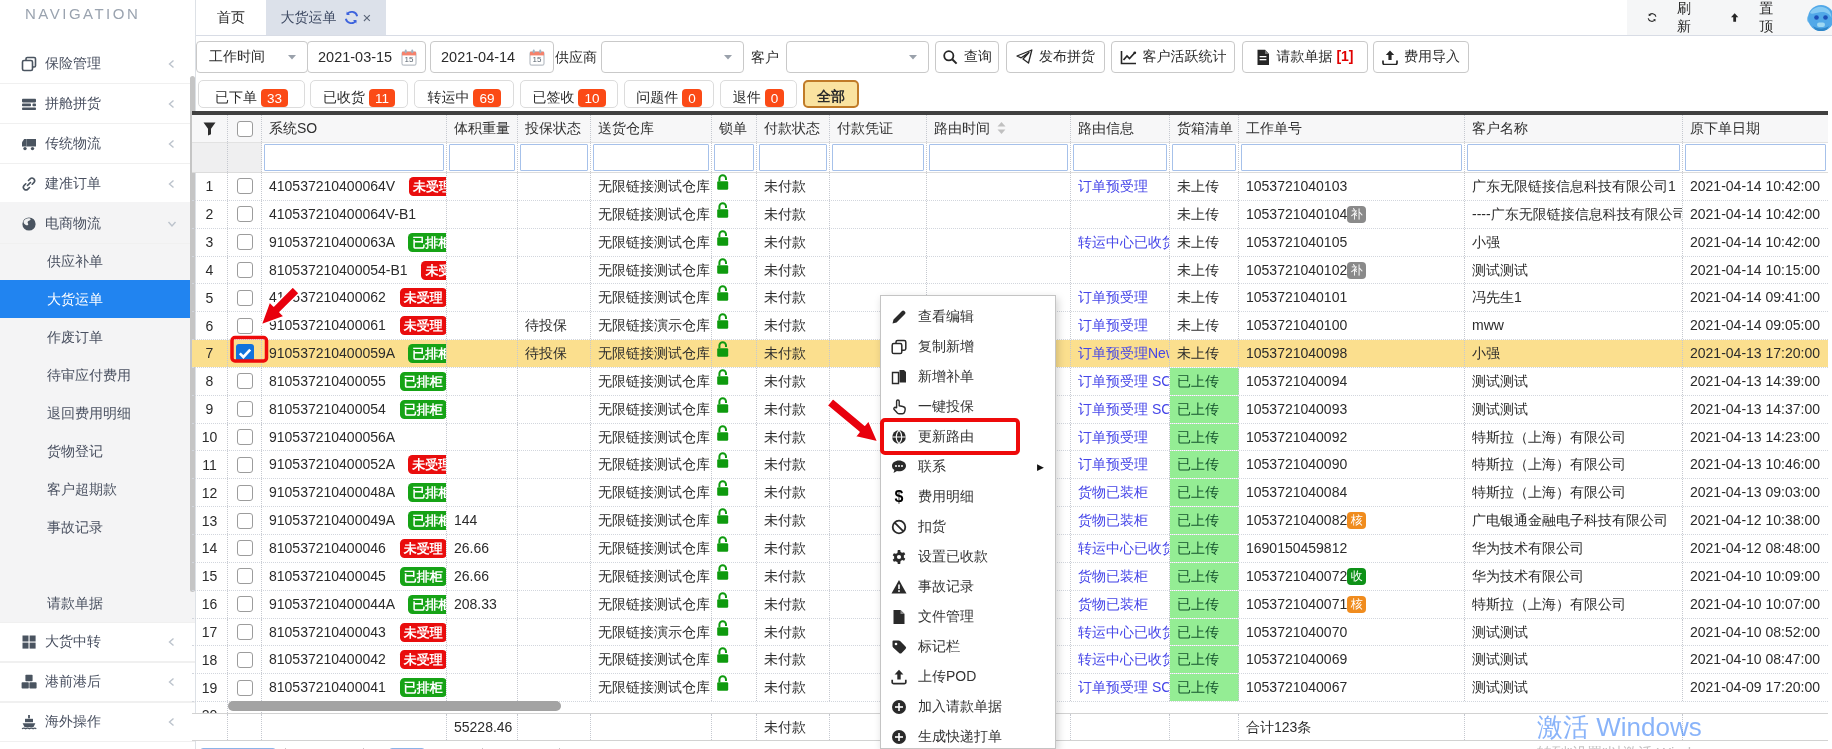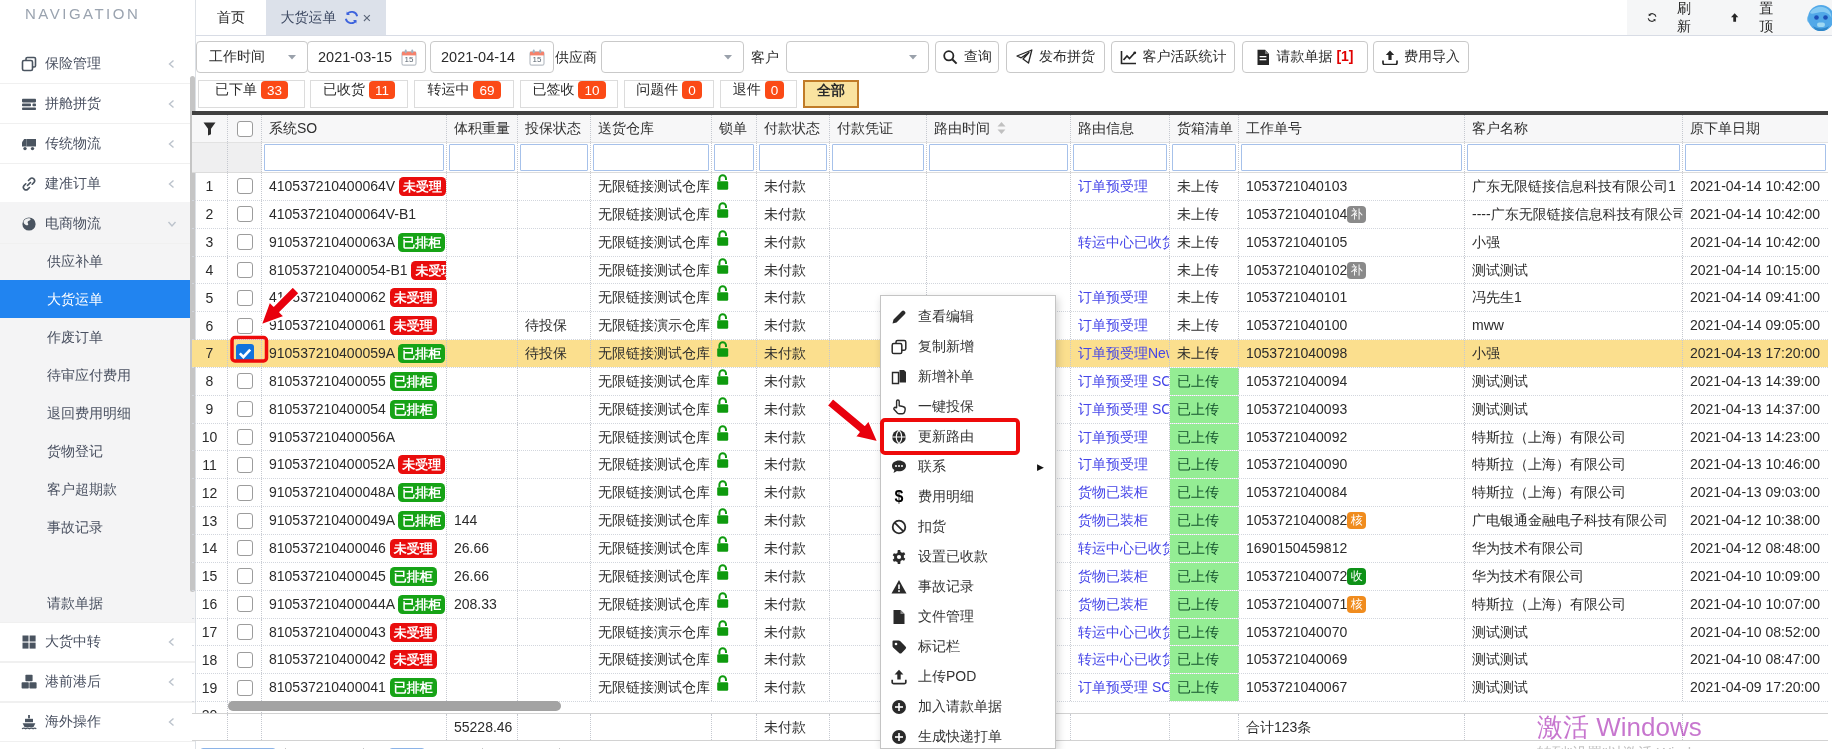--- a/index.html
+++ b/index.html
@@ -26,41 +26,41 @@
 
 #toolbar{position:absolute;left:196px;top:36px;width:1636px;height:75px;background:#fff}
 .selbox,.inp{position:absolute;top:5px;height:32px;border:1px solid #c9c9c9;border-radius:4px;background:#fff;display:flex;align-items:center}
 .selt{margin-left:12px;font-size:14px;color:#2b2b2b}
 .selc{margin-left:auto;margin-right:10px;display:flex}
 .inpt{margin-left:10px;font-size:14.5px;color:#2b2b2b}
 .inpc{margin-left:auto;margin-right:8px;display:flex}
 .lbl{position:absolute;top:5px;height:32px;line-height:32px;font-size:14px;color:#2b2b2b}
 .btn{position:absolute;top:5px;height:32px;border:1px solid #c9c9c9;border-radius:4px;background:#fff;display:flex;align-items:center;justify-content:center;font-size:14px;color:#2b2b2b}
 .btn svg{margin-right:6px}
-.stb{position:absolute;top:44px;height:28px;border:1px solid #dcdcdc;border-radius:0;background:#fff;display:flex;align-items:flex-start;justify-content:center;font-size:14px;color:#2b2b2b}
+.stb{position:absolute;top:44px;height:28px;border:1px solid #dcdcdc;border-radius:5px;background:#fff;display:flex;align-items:flex-end;justify-content:center;font-size:14px;color:#2b2b2b}
 .stn{margin-left:4px;background:#fb4a16;color:#fff;font-size:13.5px;border-radius:4px;padding:1.5px 6px}
 .stb.all{background:#fae3a0;border:2px solid #c07b28}
 
 #grid{position:absolute;left:192px;top:111px;width:1636px;height:638px;border-top:4px solid #404040;overflow:hidden}
 .grow{display:flex;width:1636px}
 .cl{flex:none;overflow:hidden;white-space:nowrap;border-right:1px dotted #c5c8cf;padding-left:7px;font-size:14px;color:#2b2b2b}
 .c1{width:36px}.c2{width:34px}.c3{width:185px}.c4{width:71px}.c5{width:73px}.c6{width:121px}.c7{width:45px}.c8{width:73px}.c9{width:97px}.c10{width:144px}.c11{width:99px}.c12{width:69px}.c13{width:226px}.c14{width:218px}.c15{width:145px;border-right:none}
 .cc{padding-left:0;text-align:center}
 #ghead{height:28px;background:#f7f7f8;border-bottom:1px solid #e2e2e2}
 #ghead .cl{line-height:27px;color:#303030}
 #ghead .cc{display:flex;align-items:center;justify-content:center}
 #gfilter{height:30px;border-bottom:1px solid #dcdcdc}
 #gfilter .cl{padding:0}
 .fin{margin:0.5px 2px;height:27px;border:1px solid #a6c1ea;border-radius:1px;background:#fff}
 .drow{height:27.85px;border-bottom:1px dotted #d2d6dd}
 .drow .cl{line-height:27px}
 .drow .cc{display:flex;align-items:center;justify-content:center;line-height:normal}
 .cb{width:16px;height:16px;border:1.5px solid #9c9c9c;border-radius:3px;background:#fff;display:inline-block}
 .num{color:#2b2b2b}
-.bg{font-weight:bold;font-size:13px;color:#fff;border-radius:4.5px;padding:2px 4px;margin-left:0}
+.bg{font-weight:bold;font-size:13px;color:#fff;border-radius:4.5px;padding:2px 4px;margin-left:10px}
 .br{background:#e90d0d}
 .bgr{background:#16a316}
 .lnk{color:#4545e8}
 .gcell{background:#94ed94;color:#14532d}
 .yrow .cl{background:#fbdf8e}
 .wb{display:inline-block;margin-left:0;width:19px;height:17px;line-height:17px;text-align:center;border-radius:4px;color:#fff;font-size:12px;vertical-align:1px}
 .wbg{background:#8a8a8a}
 .wbo{background:#f08c1e}
 .wbgr{background:#0d9117}
 .r20 .cc{align-items:flex-start !important;padding-top:5px}
@@ -1030,14 +1030,14 @@
         </span>
         <span class="mit">生成快递打单</span>
       </div>
     </div>
 <svg id="anno" width="1832" height="749" viewBox="0 0 1832 749">
 <rect x="232" y="337.5" width="34.5" height="23.5" rx="3" fill="none" stroke="#ee0a0a" stroke-width="3.5"></rect>
 <polygon points="292.8,286.8 273.7,305.9 269.5,301.7 261,325 284.3,316.5 280,312.3 299.2,293.2" fill="#e8000d" stroke="#fff" stroke-width="1.6" stroke-linejoin="round"></polygon>
 <rect x="882" y="420" width="136" height="33" rx="3" fill="none" stroke="#ee0a0a" stroke-width="4"></rect>
 <polygon points="832.9,398.5 864.8,425.1 868.6,420.5 878,442 855.2,436.7 859,432.1 827.1,405.5" fill="#e8000d" stroke="#fff" stroke-width="1.6" stroke-linejoin="round"></polygon>
 </svg>
-<div style="position:absolute;left:1537px;top:710px;font-size:26px;color:#a21caf;opacity:.60;white-space:nowrap">激活 Windows</div>
+<div style="position:absolute;left:1537px;top:710px;font-size:26px;color:#3b82f6;opacity:.60;white-space:nowrap">激活 Windows</div>
     <div style="position:absolute;left:1537px;top:744px;font-size:15px;color:#909090;opacity:.55;white-space:nowrap">转到"设置"以激活 Windows。</div>
 </div>
 </body></html>

